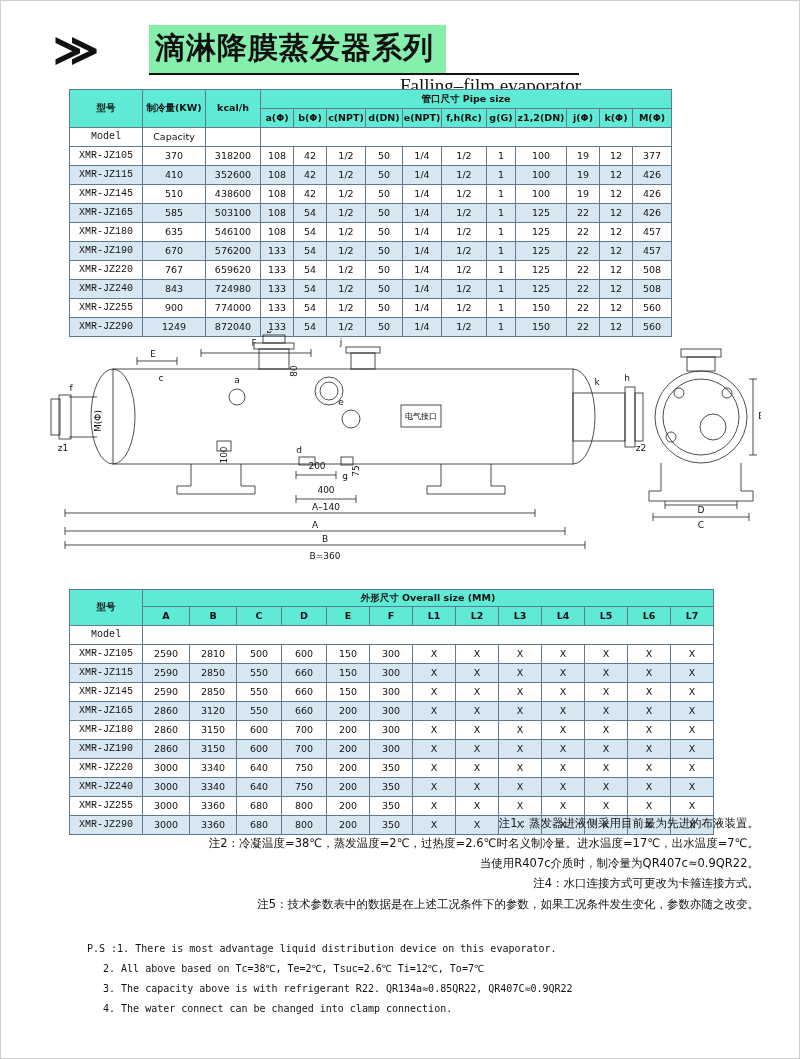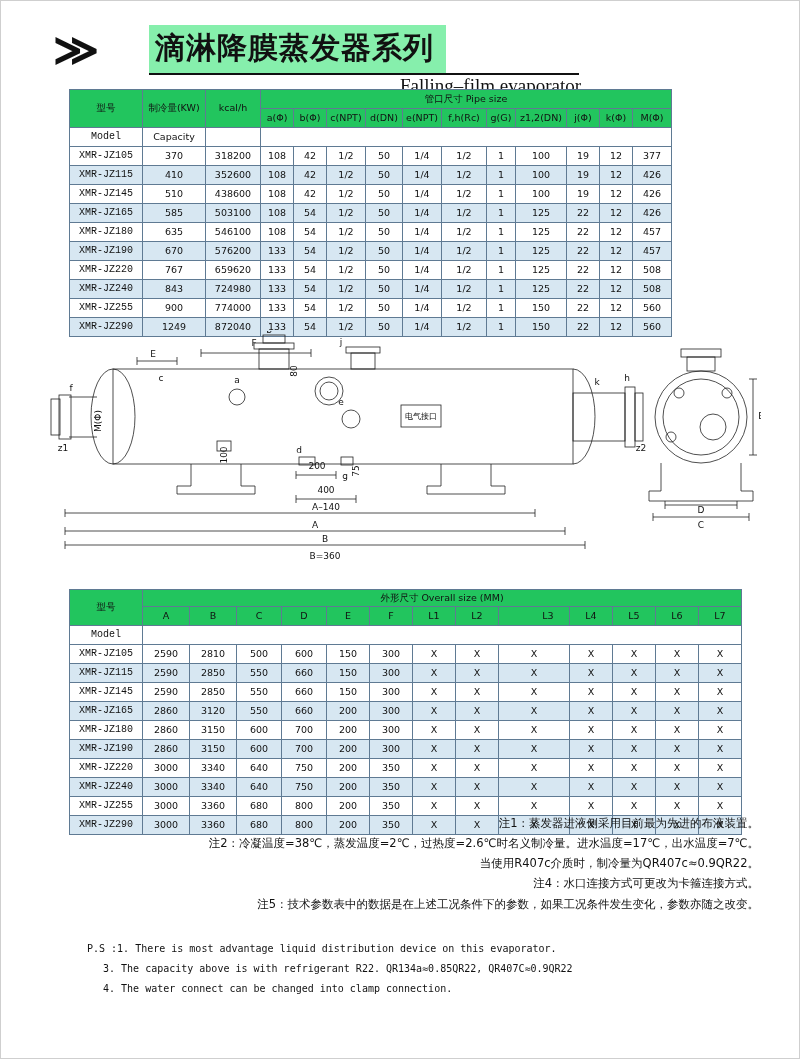--- a/index.html
+++ b/index.html
@@ -59,22 +59,22 @@
   }
   table.spec td, table.spec th{
     border:1px solid #5f7a93;
     text-align:center;
     vertical-align:middle;
     padding:0;
     font-weight:normal;
     line-height:1.15;
   }
   table.spec thead td{
-    background:#22c55e;
-    font-weight:normal;
+    background:#5eead4;
+    font-weight:bold;
   }
   tr.alt td{background:#d7e7f2;}
   tr.norm td{background:#ffffff;}
   td.model{font-family:Liberation Mono, monospace;font-size:10px;}
   .t1{position:absolute;left:68px;top:88px;}
   .t1 td{height:18px;}
   .t1 .hdr1{height:16px;}
   .t1 .hdr2{height:16px;}
 
   .t2{position:absolute;left:68px;top:588px;}
@@ -410,21 +410,21 @@
       </tr>
       <tr>
         <td style="width:46px;">A</td>
         <td style="width:46px;">B</td>
         <td style="width:44px;">C</td>
         <td style="width:44px;">D</td>
         <td style="width:42px;">E</td>
         <td style="width:42px;">F</td>
         <td style="width:42px;">L1</td>
         <td style="width:42px;">L2</td>
-        <td style="width:42px;padding-left:28px;">L3</td>
+        <td style="width:42px;">L3</td>
         <td style="width:42px;">L4</td>
         <td style="width:42px;">L5</td>
         <td style="width:42px;">L6</td>
         <td style="width:42px;">L7</td>
       </tr>
     </thead>
     <tbody>
       <tr class="norm">
         <td class="model">Model</td>
         <td colspan="13"></td>
@@ -595,17 +595,18 @@
   <div class="notes">
     <div>注1：蒸发器进液侧采用目前最为先进的布液装置。</div>
     <div>注2：冷凝温度=38℃，蒸发温度=2℃，过热度=2.6℃时名义制冷量。进水温度=17℃，出水温度=7℃。</div>
     <div class="indent">当使用R407c介质时，制冷量为QR407c≈0.9QR22。</div>
     <div>注4：水口连接方式可更改为卡箍连接方式。</div>
     <div>注5：技术参数表中的数据是在上述工况条件下的参数，如果工况条件发生变化，参数亦随之改变。</div>
   </div>
 
   <div class="ps">
     <div>P.S :1. There is most advantage liquid distribution device on this evaporator.</div>
+    <div class="i1">2. All above based on Tc=38℃, Te=2℃, Tsuc=2.6℃ Ti=12℃, To=7℃</div>
     <div class="i1">3. The capacity above is with refrigerant R22. QR134a≈0.85QR22, QR407C≈0.9QR22</div>
     <div class="i1">4. The water connect can be changed into clamp connection.</div>
   </div>
 
 </div>
 
 </body></html>

